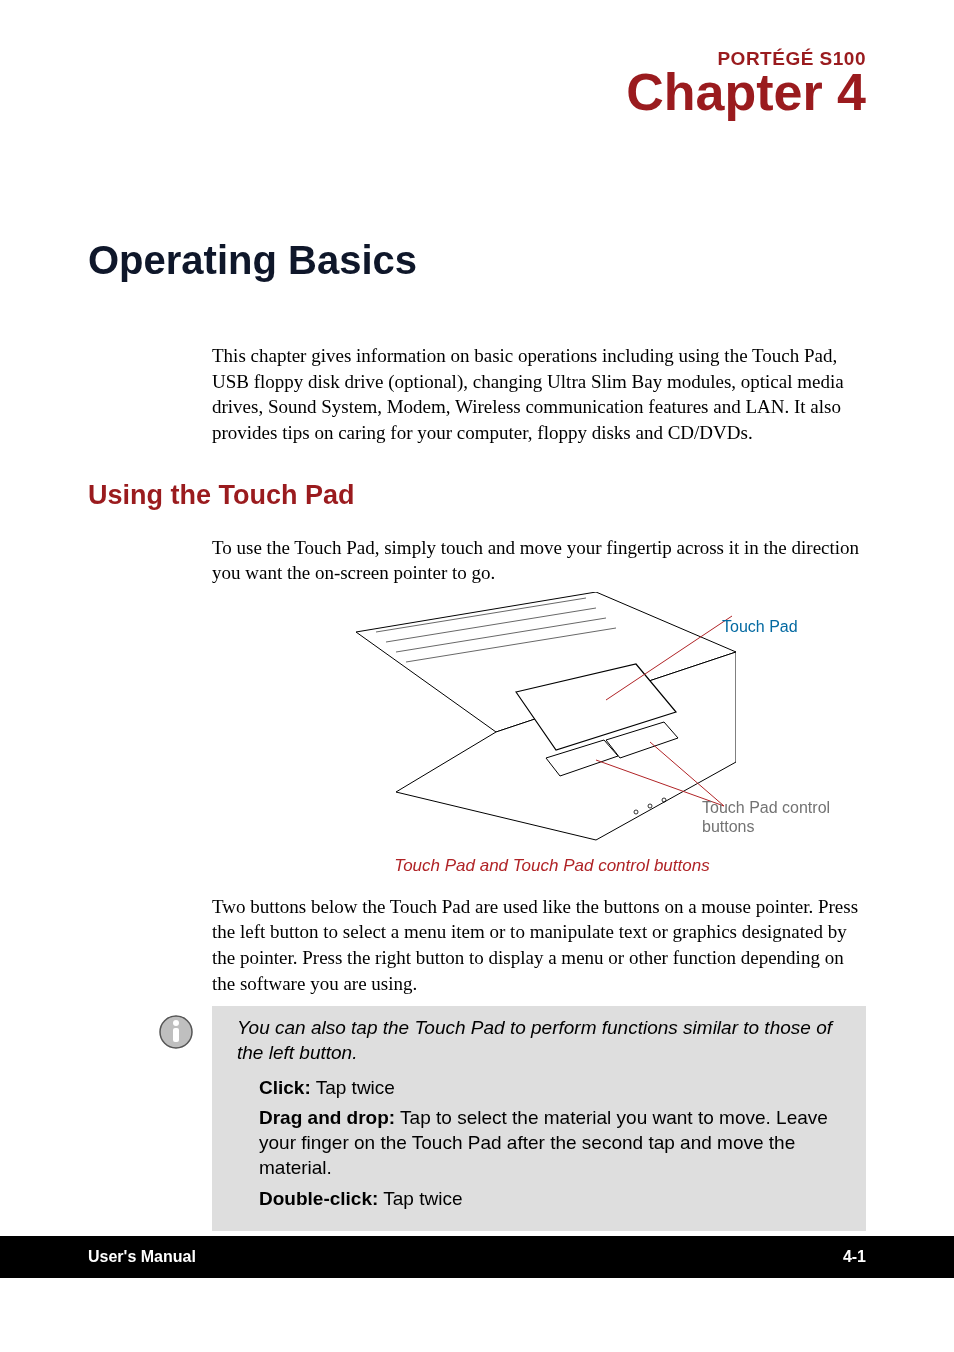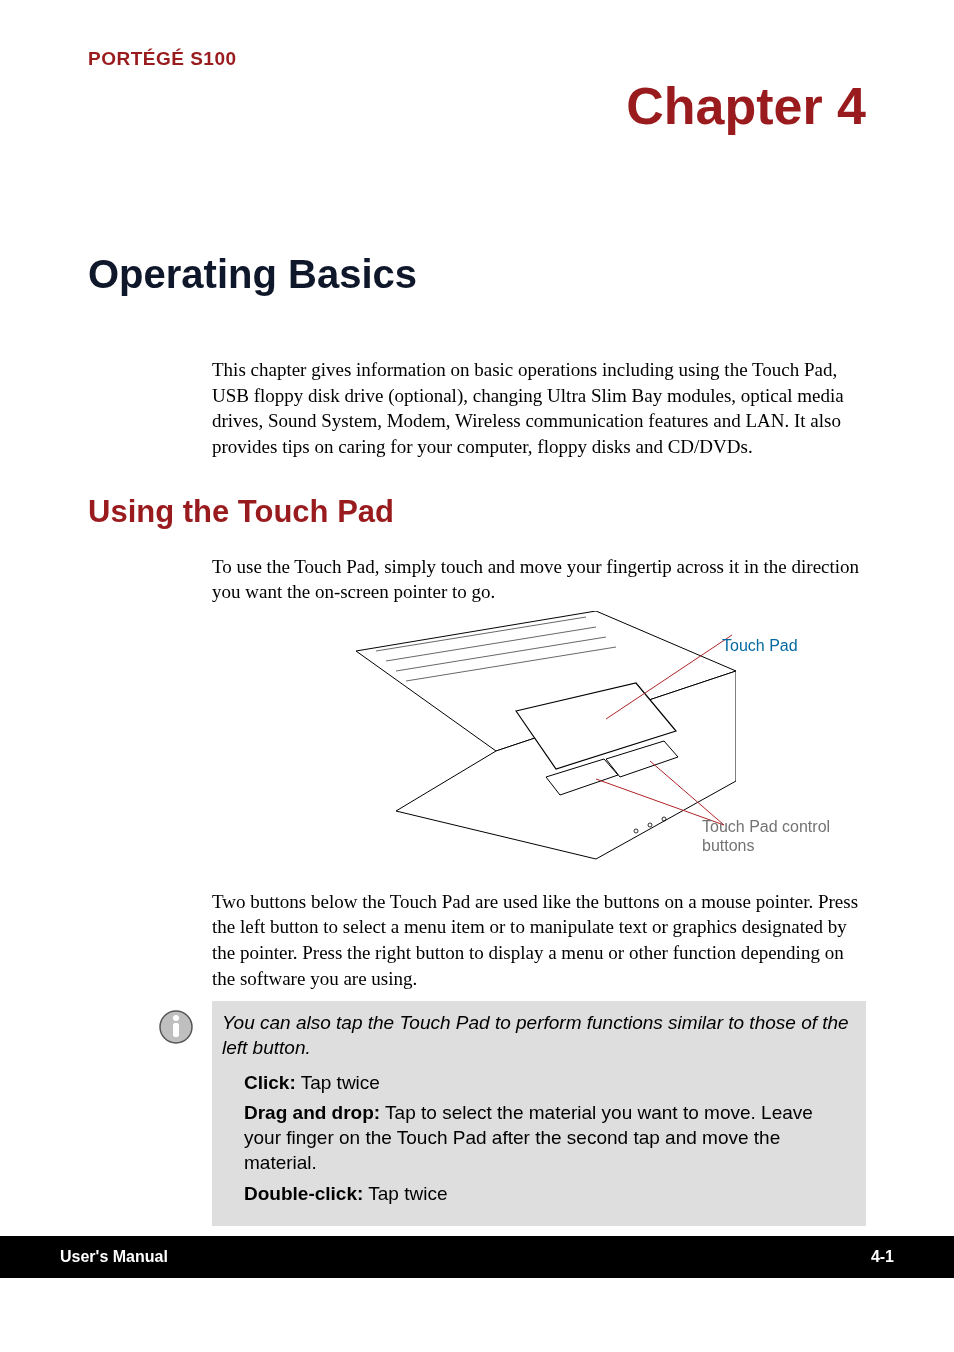--- a/index.html
+++ b/index.html
@@ -13,21 +13,22 @@
   }
   .page {
     padding: 48px 88px 0 88px;
     height: 1206px;
   }
   .header-row {
     font-weight: bold;
     color: #9a1b1e;
     font-size: 19px;
     letter-spacing: 0.5px;
-    margin-bottom: 16px;
+    margin-bottom: 2px;
+    text-align: right;
   }
   .chapter-title {
     text-align: right;
     color: #9a1b1e;
     font-weight: 900;
     font-size: 52px;
     margin-top: -10px;
     margin-bottom: 116px;
   }
   .section-title {
@@ -40,21 +41,21 @@
     margin-left: 124px;
     font-size: 19px;
     line-height: 1.35;
     color: #000;
     margin-bottom: 34px;
     font-family: Liberation Serif, serif;
   }
   .subsection-title {
     color: #9a1b1e;
     font-weight: 900;
-    font-size: 31px;
+    font-size: 27px;
     margin-bottom: 24px;
   }
   .figure-block {
     margin-left: 124px;
     margin-bottom: 18px;
   }
   .figure-wrap {
     position: relative;
     height: 260px;
     margin: 6px 0 4px 0;
@@ -86,21 +87,21 @@
     color: #b02326;
     font-style: italic;
     font-size: 17px;
     text-align: center;
     width: 560px;
     margin: 0 0 0 60px;
   }
   .note-block {
     background: #dedede;
     margin-left: 124px;
-    padding: 10px 14px 14px 10px;
+    padding: 10px 14px 14px 25px;
     position: relative;
   }
   .note-icon {
     position: absolute;
     left: -54px;
     top: 8px;
     width: 36px;
     height: 36px;
   }
   .note-intro {
@@ -120,21 +121,21 @@
     position: absolute;
     left: 0;
     bottom: 74px;
     width: 100%;
     background: #000;
     color: #fff;
     height: 42px;
     display: flex;
     align-items: center;
     justify-content: space-between;
-    padding: 0 60px;
+    padding: 0 88px;
     font-weight: bold;
     font-size: 16px;
   }
 </style>
 </head>
 <body>
 
 <div class="page">
 
   <div class="header-row">PORTÉGÉ S100</div>
@@ -175,20 +176,21 @@
         <circle cx="328" cy="208" r="2" fill="none" stroke="#000" stroke-width="0.8"></circle>
 
         <line x1="270" y1="108" x2="396" y2="24" stroke="#b02326" stroke-width="1"></line>
         <line x1="260" y1="168" x2="388" y2="214" stroke="#b02326" stroke-width="1"></line>
         <line x1="314" y1="150" x2="388" y2="214" stroke="#b02326" stroke-width="1"></line>
       </svg>
 
       <span class="label-touchpad">Touch Pad</span>
       <span class="label-ctrlbtns">Touch Pad control buttons</span>
     </div>
+    <div class="figure-caption">Touch Pad and Touch Pad control buttons</div>
   </div>
 
   <p class="body-text" style="margin-bottom:10px;">Two buttons below the Touch Pad are used like the buttons on a mouse pointer. Press the left button to select a menu item or to manipulate text or graphics designated by the pointer. Press the right button to display a menu or other function depending on the software you are using.</p>
 
   <div class="note-block">
     <svg class="note-icon" viewBox="0 0 36 36">
       <circle cx="18" cy="18" r="16" fill="#bfbfbf" stroke="#555" stroke-width="1.5"></circle>
       <circle cx="18" cy="9" r="3" fill="#fff"></circle>
       <rect x="15" y="14" width="6" height="14" rx="2" fill="#fff"></rect>
     </svg>

